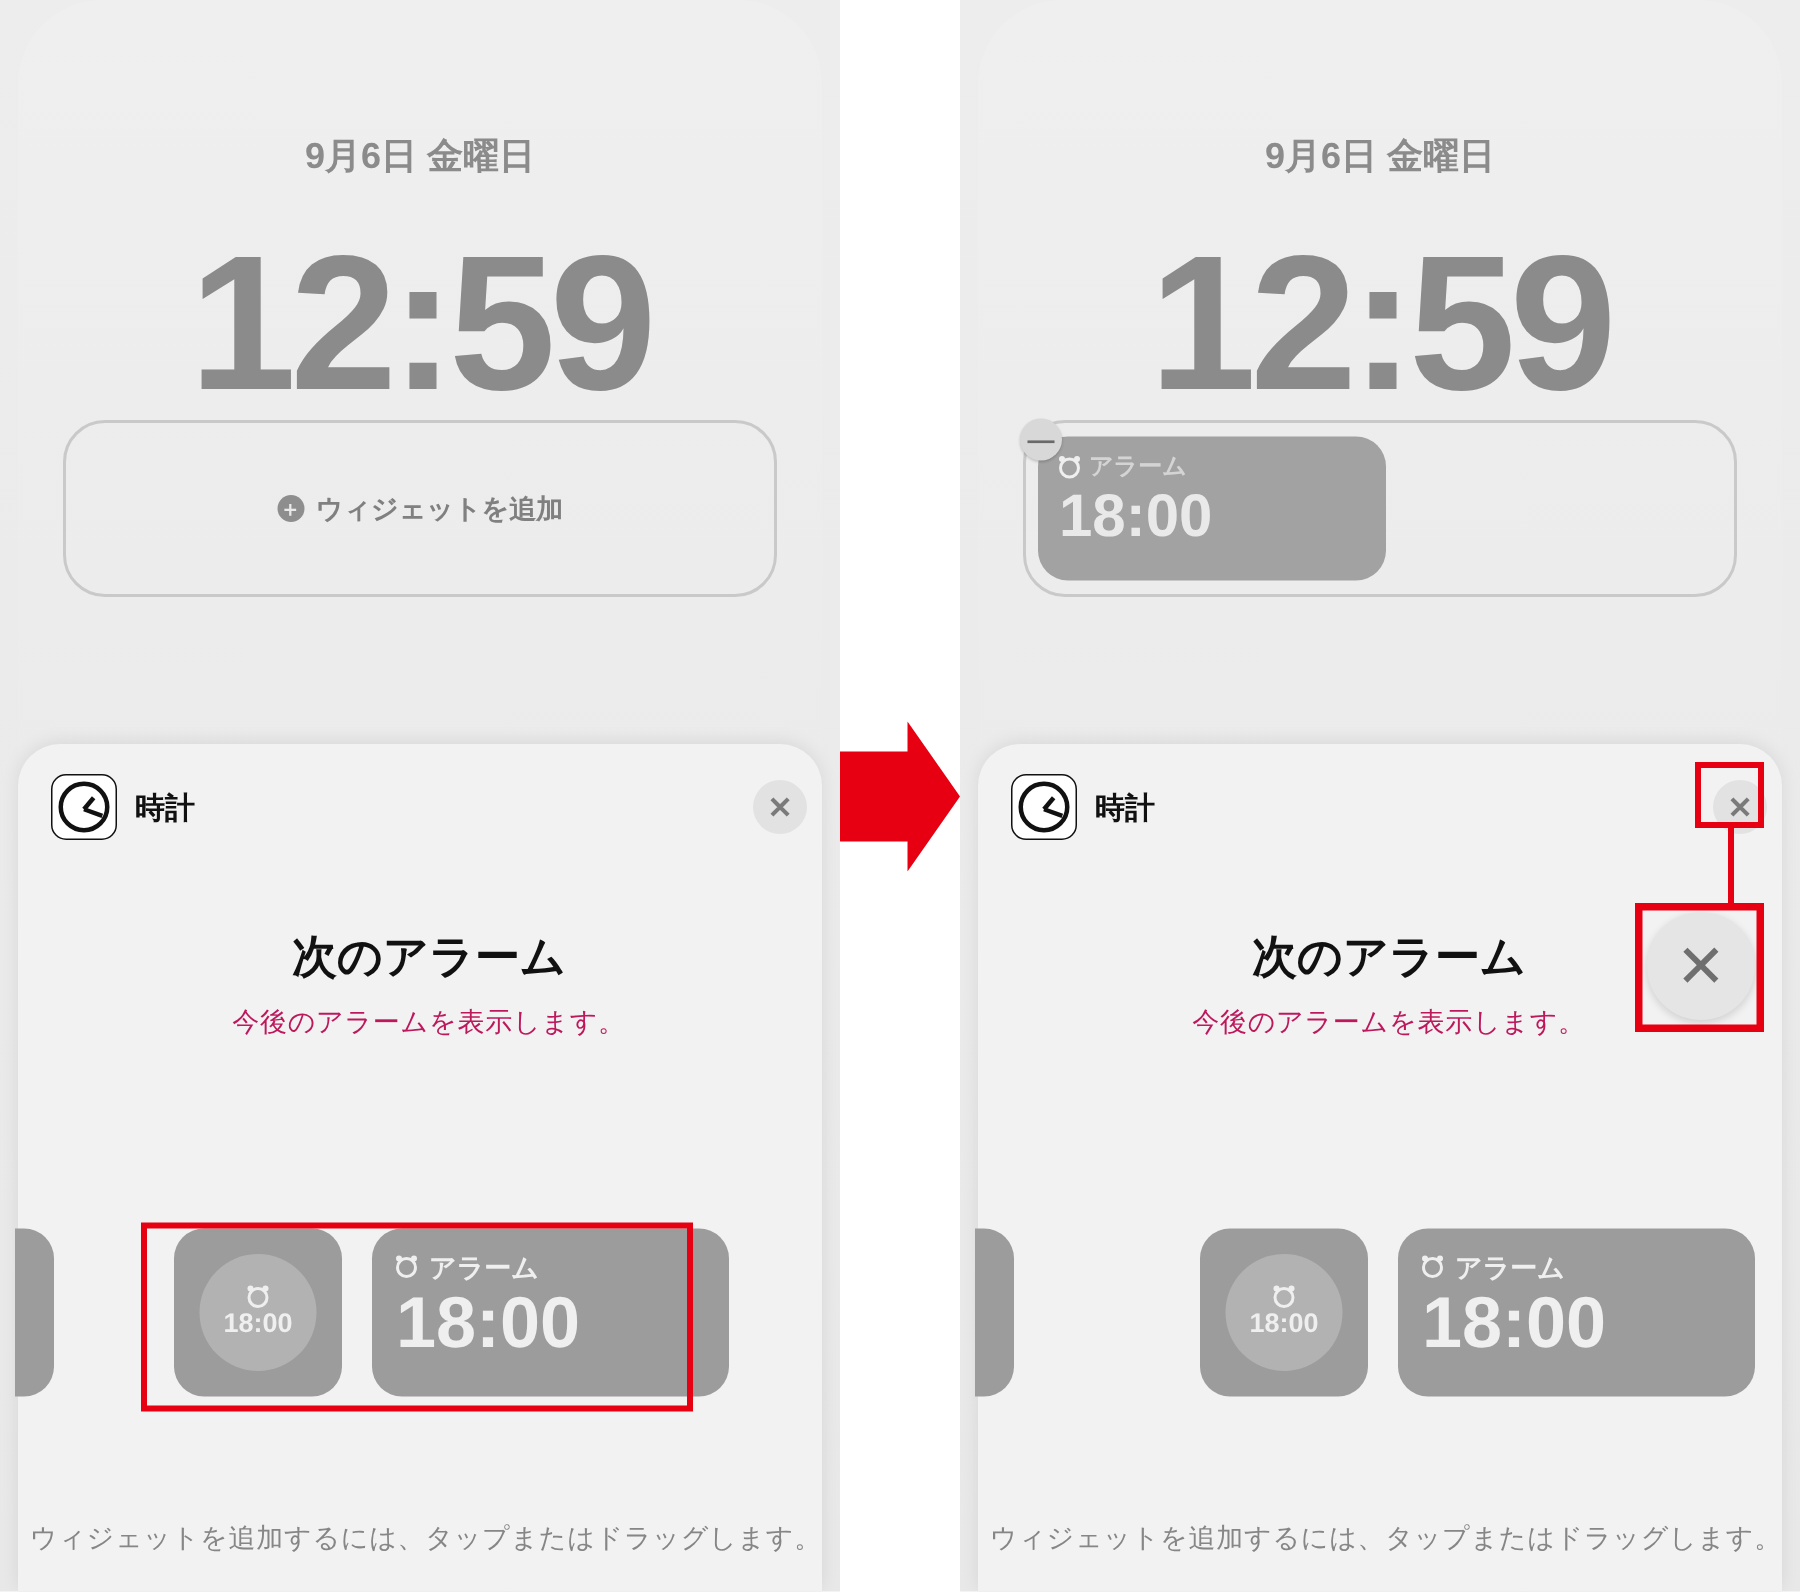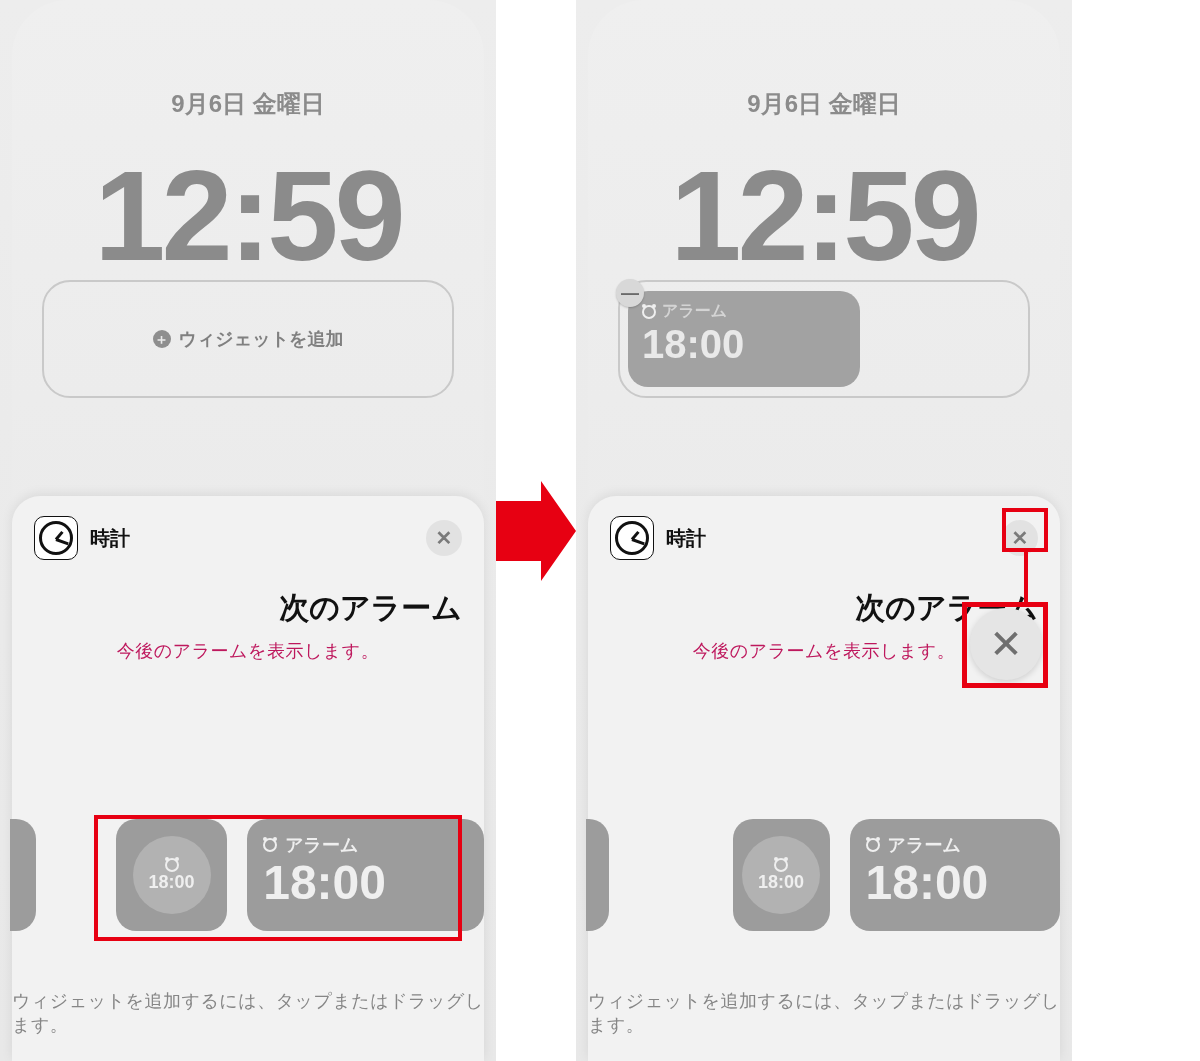--- a/index.html
+++ b/index.html
@@ -8,21 +8,21 @@
     height: 1061px;
     background: #ffffff;
     font-family: -apple-system, "Hiragino Sans", "Hiragino Kaku Gothic ProN", sans-serif;
     position: relative;
     overflow: hidden;
   }
   .layout {
     display: flex;
     align-items: center;
     justify-content: space-between;
-    width: 1072px;
+    width: 1200px;
     height: 1061px;
     position: relative;
   }
   .phone {
     width: 560px;
     height: 1061px;
     background: linear-gradient(#ededed,#e8e8e8);
     position: relative;
     border-radius: 0 0 0 0;
     overflow: hidden;
@@ -126,21 +126,21 @@
   }
 
   .sheet {
     position: absolute;
     left: 0; right: 0;
     top: 496px;
     bottom: 0;
     background: #f2f2f2;
     border-radius: 28px 28px 0 0;
     box-shadow: 0 -2px 12px rgba(0,0,0,0.08);
-    padding: 20px 22px 0 22px;
+    padding: 20px 10px 0 22px;
   }
   .sheet-head {
     display: flex;
     align-items: center;
     justify-content: space-between;
   }
   .sheet-head-left {
     display: flex;
     align-items: center;
     gap: 12px;
@@ -176,22 +176,22 @@
   .close-btn {
     width: 36px; height: 36px;
     border-radius: 50%;
     background: #e2e2e2;
     color: #7a7a7a;
     display:flex;align-items:center;justify-content:center;
     font-size: 20px;
     font-weight: 600;
   }
   .sheet-title {
-    text-align: right;
-    margin-top: 28px;
+    text-align: center;
+    margin-top: 58px;
     font-size: 30px;
     font-weight: 800;
     color: #111;
   }
   .sheet-sub {
     text-align: center;
     margin-top: 10px;
     font-size: 18px;
     color: #be185d;
     letter-spacing: .5px;
@@ -251,21 +251,21 @@
     display:flex;align-items:center;gap:8px;
   }
   .wide-time {
     font-size: 48px; font-weight:600; line-height:1; margin-top:2px;
   }
   .red-box { position:absolute; border: 4px solid #e70012; }
   .hint {
     position:absolute;
     left:0;right:0;
     bottom: 24px;
-    text-align:left;
+    text-align:right;
     color:#868686;
     font-size: 18px;
     letter-spacing: .5px;
   }
   .arrow-wrap {
     width: 80px;
     display:flex;align-items:center;justify-content:center;
   }
   .arrow-svg { width: 80px; height: 100px; }
 

